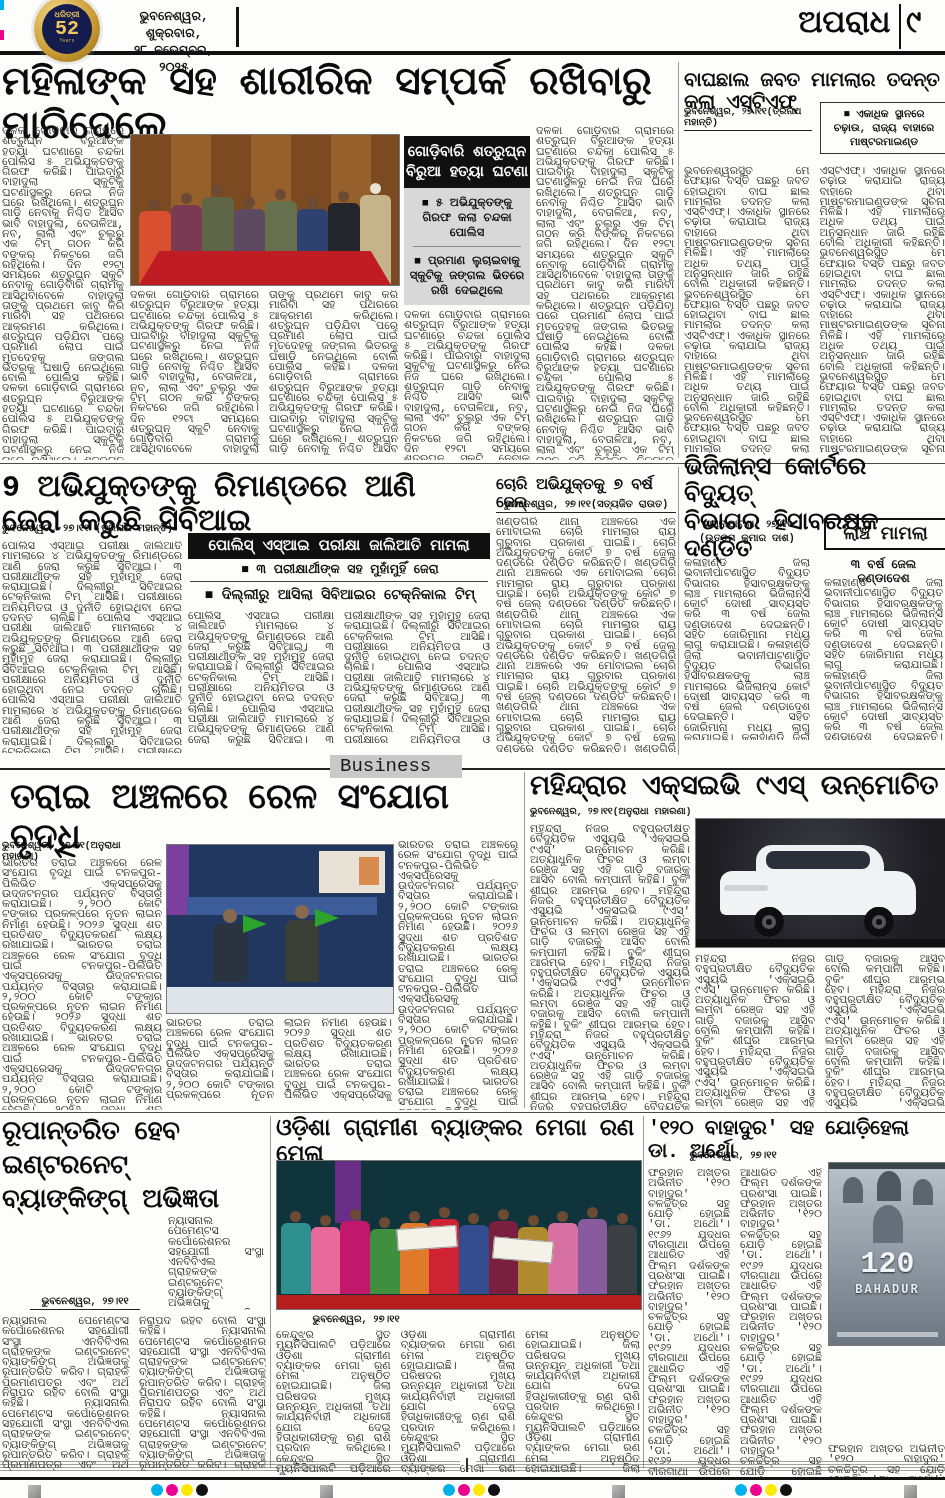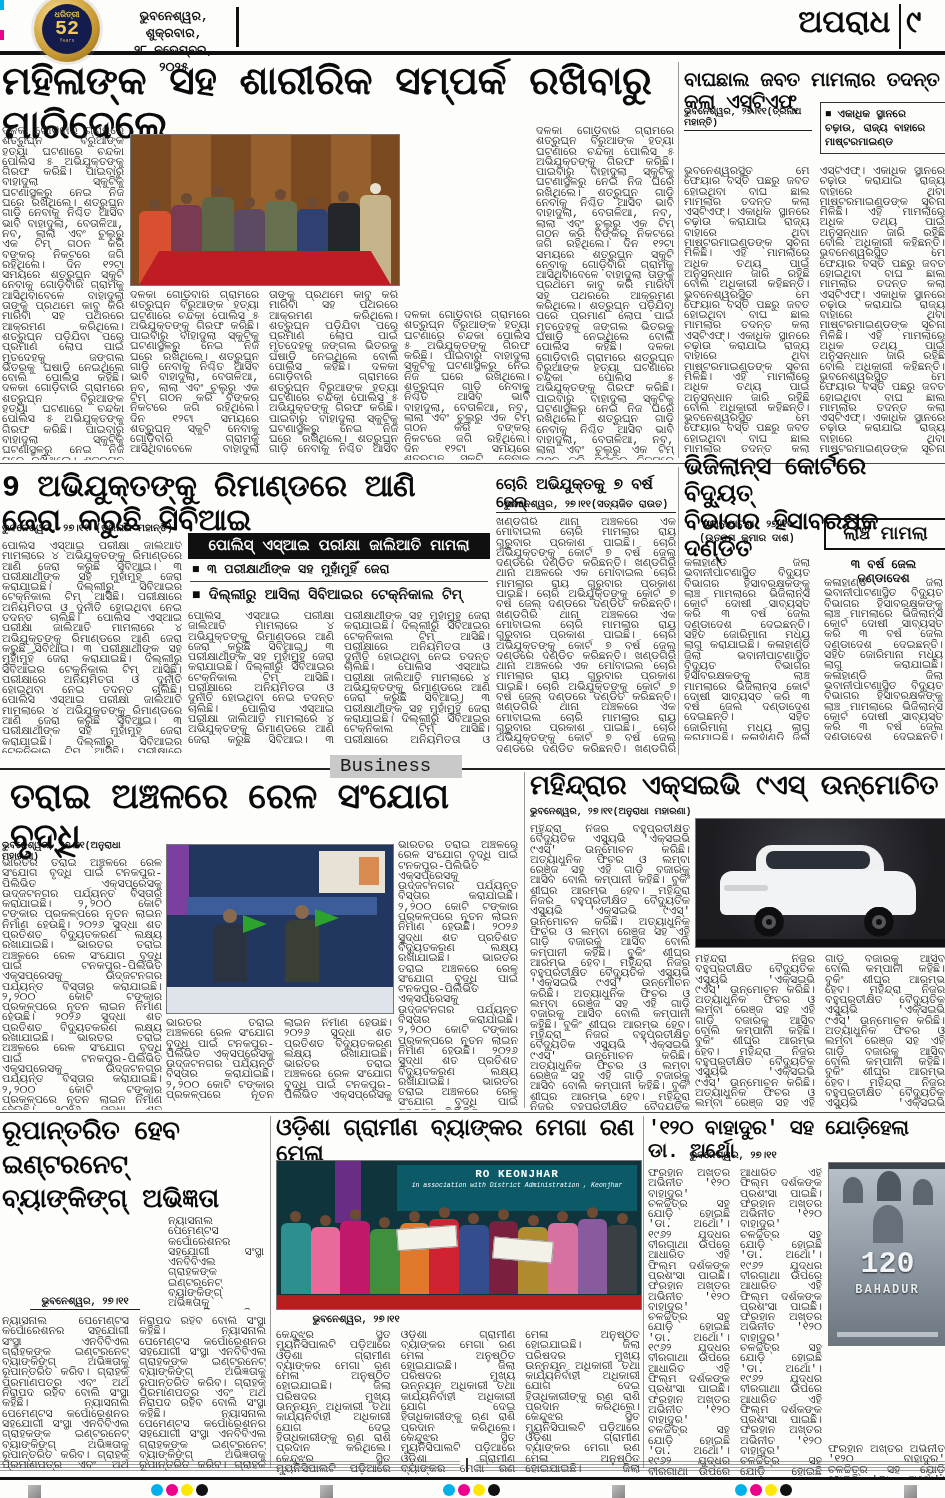--- a/index.html
+++ b/index.html
@@ -9,21 +9,21 @@
   .hl{font-weight:700;color:#0b0b0b;letter-spacing:-0.4px;line-height:1.14;}
   .body-txt{font-size:11px;line-height:10.3px;text-align:justify;color:#1d1d1d;overflow:hidden;word-break:break-word;}
   .cols2{column-count:2;column-gap:10px;}
   .cols3{column-count:3;column-gap:10px;}
   .byline{font-weight:700;font-size:10px;color:#101010;}
   .underl{border-bottom:1px solid #222;padding-bottom:2px;}
   .hr{background:#4a4a4a;height:1px;}
   .vr{background:#9a9a9a;width:1px;}
   .blackbox{background:#101010;color:#fff;font-weight:700;text-align:center;}
   .graybox{background:#d8d8d8;}
-  .bullet{font-weight:700;color:#0d0d0d;}
+  .bullet{font-weight:700;color:#0d0d0d;text-align:center;}
   
   .logo-ring{width:66px;height:66px;border-radius:50%;background:radial-gradient(circle at 35% 30%,#f3d98a,#c99a33 60%,#8a6516);
              display:flex;align-items:center;justify-content:center;box-shadow:0 0 0 3px #9c9c9c33;}
   .logo-inner{width:50px;height:50px;border-radius:50%;background:#141b4d;color:#e8c35a;text-align:center;line-height:1;}
   
   .photo{overflow:hidden;position:relative;border:1px solid #777;}
   .person{position:relative;border-radius:5px 5px 0 0;}
   .head{width:11px;height:11px;border-radius:50%;background:#6d4a33;margin:0 auto 1px auto;}
   .torso{height:calc(100% - 13px);border-radius:6px 6px 0 0;}
   .flag{width:0;height:0;border-left:24px solid #2ba32c;border-top:9px solid transparent;border-bottom:9px solid transparent;}
@@ -99,20 +99,31 @@
         <div class="person" style="flex:1;height:102px;">
             <div class="head" style="background:#e7e2d2;"></div>
             <div class="torso" style="background:#c5b489;"></div>
           </div>
       </div>
       <div style="position:absolute;left:8px;right:8px;bottom:0;height:34px;background:#c01c24;clip-path:polygon(8% 0,92% 0,100% 100%,0 100%);"></div>
     </div>
 
     <div class="abs body-txt cols2" style="left:130px;top:230px;width:268px;height:170px;">ଦଳକା ଗୋଡ଼ିବାରି ଗ୍ରାମରେ ଶତ୍ରୁଘ୍ନ ବିରୁଆଙ୍କ ହତ୍ୟା ଘଟଣାରେ ଚନ୍ଦକା ପୋଲିସ ୫ ଅଭିଯୁକ୍ତଙ୍କୁ ଗିରଫ କରିଛି। ପାଇବାରୁ ବାହାଦୁଲା ସ୍କୁଟିକୁ ଘଟଣାସ୍ଥଳରୁ ନେଇ ନିଜ ଘରେ ରଖିଥିଲେ। ଶତ୍ରୁଘ୍ନ ଗାଡ଼ି ନେବାକୁ ନିଶ୍ଚିତ ଆସିବ ଭାବି ବାହାଦୁଲା, ବେତାଳିଆ, ନବ, ଲାଲା ଏବଂ ଚୁଲୁରୁ ଏକ ଟିମ୍ ଗଠନ କରି ବଙ୍କର୍ ନିକଟରେ ଜଗି ରହିଥିଲେ। ଦିନ ୧୨ଟା ସମୟରେ ଶତ୍ରୁଘ୍ନ ସ୍କୁଟି ନେବାକୁ ଗୋଡ଼ିବାରି ଗ୍ରାମକୁ ଆସିଥିବାବେଳେ ବାହାଦୁଲା ତାଙ୍କୁ ପ୍ରଥମେ କାବୁ କରି ମାରିବା ସହ ପଥରରେ ଆକ୍ରମଣ କରିଥିଲେ। ଶତ୍ରୁଘ୍ନ ପଡ଼ିଯିବା ପରେ ପ୍ରମାଣ ଲୋପ ପାଇଁ ମୃତଦେହକୁ ଜଙ୍ଗଲ ଭିତରକୁ ଘଷାଡ଼ି ନେଇଥିଲେ ବୋଲି ପୋଲିସ କହିଛି। ଦଳକା ଗୋଡ଼ିବାରି ଗ୍ରାମରେ ଶତ୍ରୁଘ୍ନ ବିରୁଆଙ୍କ ହତ୍ୟା ଘଟଣାରେ ଚନ୍ଦକା ପୋଲିସ ୫ ଅଭିଯୁକ୍ତଙ୍କୁ ଗିରଫ କରିଛି। ପାଇବାରୁ ବାହାଦୁଲା ସ୍କୁଟିକୁ ଘଟଣାସ୍ଥଳରୁ ନେଇ ନିଜ ଘରେ ରଖିଥିଲେ। ଶତ୍ରୁଘ୍ନ ଗାଡ଼ି ନେବାକୁ ନିଶ୍ଚିତ ଆସିବ ଭାବି ବାହାଦୁଲା, ବେତାଳିଆ, ନବ, ଲାଲା ଏବଂ ଚୁଲୁରୁ ଏକ ଟିମ୍ ଗଠନ କରି ବଙ୍କର୍ ନିକଟରେ ଜଗି ରହିଥିଲେ। ଦିନ ୧୨ଟା ସମୟରେ ଶତ୍ରୁଘ୍ନ ସ୍କୁଟି ନେବାକୁ ଗୋଡ଼ିବାରି ଗ୍ରାମକୁ ଆସିଥିବାବେଳେ ବାହାଦୁଲା ତାଙ୍କୁ ପ୍ରଥମେ କାବୁ କରି ମାରିବା ସହ ପଥରରେ ଆକ୍ରମଣ କରିଥିଲେ। ଶତ୍ରୁଘ୍ନ ପଡ଼ିଯିବା ପରେ ପ୍ରମାଣ ଲୋପ ପାଇଁ ମୃତଦେହକୁ ଜଙ୍ଗଲ ଭିତରକୁ ଘଷାଡ଼ି ନେଇଥିଲେ ବୋଲି ପୋଲିସ କହିଛି। ଦଳକା ଗୋଡ଼ିବାରି ଗ୍ରାମରେ ଶତ୍ରୁଘ୍ନ ବିରୁଆଙ୍କ ହତ୍ୟା ଘଟଣାରେ ଚନ୍ଦକା ପୋଲିସ ୫ ଅଭିଯୁକ୍ତଙ୍କୁ ଗିରଫ କରିଛି। ପାଇବାରୁ ବାହାଦୁଲା ସ୍କୁଟିକୁ ଘଟଣାସ୍ଥଳରୁ ନେଇ ନିଜ ଘରେ ରଖିଥିଲେ। ଶତ୍ରୁଘ୍ନ ଗାଡ଼ି ନେବାକୁ ନିଶ୍ଚିତ ଆସିବ ଭାବି ବାହାଦୁଲା, ବେତାଳିଆ, ନବ, ଲାଲା ଏବଂ ଚୁଲୁରୁ ଏକ ଟିମ୍ ଗଠନ କରି ବଙ୍କର୍ ନିକଟରେ ଜଗି ରହିଥିଲେ। ଦିନ ୧୨ଟା ସମୟରେ ଶତ୍ରୁଘ୍ନ ସ୍କୁଟି ନେବାକୁ ଗୋଡ଼ିବାରି ଗ୍ରାମକୁ ଆସିଥିବାବେଳେ ବାହାଦୁଲା ତାଙ୍କୁ ପ୍ରଥମେ କାବୁ କରି ମାରିବା ସହ ପଥରରେ ଆକ୍ରମଣ କରିଥିଲେ। ଶତ୍ରୁଘ୍ନ ପଡ଼ିଯିବା ପରେ ପ୍ରମାଣ ଲୋପ ପାଇଁ ମୃତଦେହକୁ ଜଙ୍ଗଲ ଭିତରକୁ ଘଷାଡ଼ି ନେଇଥିଲେ ବୋଲି ପୋଲିସ କହିଛି।</div>
 
+    <div class="abs" style="left:404px;top:76px;width:126px;">
+      <div class="blackbox" style="font-size:14.5px;line-height:20px;padding:6px 2px;">
+        <div>ଗୋଡ଼ିବାରି ଶତ୍ରୁଘ୍ନ</div>
+        <div>ବିରୁଆ ହତ୍ୟା ଘଟଣା</div>
+      </div>
+      <div class="graybox" style="padding:7px 5px;">
+        <div class="bullet" style="font-size:11.5px;line-height:15px;text-align:center;">■ ୫ ଅଭିଯୁକ୍ତଙ୍କୁ ଗିରଫ କଲା ଚନ୍ଦକା ପୋଲିସ</div>
+        <div style="height:1px;background:#888;margin:6px 4px;"></div>
+        <div class="bullet" style="font-size:11.5px;line-height:15px;text-align:center;">■ ପ୍ରମାଣ ଲୁଚାଇବାକୁ ସ୍କୁଟିକୁ ଜଙ୍ଗଲ ଭିତରେ ରଖି ଦେଇଥିଲେ</div>
+      </div>
+    </div>
     <div class="abs body-txt" style="left:404px;top:250px;width:126px;height:150px;">ଦଳକା ଗୋଡ଼ିବାରି ଗ୍ରାମରେ ଶତ୍ରୁଘ୍ନ ବିରୁଆଙ୍କ ହତ୍ୟା ଘଟଣାରେ ଚନ୍ଦକା ପୋଲିସ ୫ ଅଭିଯୁକ୍ତଙ୍କୁ ଗିରଫ କରିଛି। ପାଇବାରୁ ବାହାଦୁଲା ସ୍କୁଟିକୁ ଘଟଣାସ୍ଥଳରୁ ନେଇ ନିଜ ଘରେ ରଖିଥିଲେ। ଶତ୍ରୁଘ୍ନ ଗାଡ଼ି ନେବାକୁ ନିଶ୍ଚିତ ଆସିବ ଭାବି ବାହାଦୁଲା, ବେତାଳିଆ, ନବ, ଲାଲା ଏବଂ ଚୁଲୁରୁ ଏକ ଟିମ୍ ଗଠନ କରି ବଙ୍କର୍ ନିକଟରେ ଜଗି ରହିଥିଲେ। ଦିନ ୧୨ଟା ସମୟରେ ଶତ୍ରୁଘ୍ନ ସ୍କୁଟି ନେବାକୁ ଗୋଡ଼ିବାରି ଗ୍ରାମକୁ ଆସିଥିବାବେଳେ ବାହାଦୁଲା ତାଙ୍କୁ ପ୍ରଥମେ କାବୁ କରି ମାରିବା ସହ ପଥରରେ ଆକ୍ରମଣ କରିଥିଲେ। ଶତ୍ରୁଘ୍ନ ପଡ଼ିଯିବା ପରେ ପ୍ରମାଣ ଲୋପ ପାଇଁ ମୃତଦେହକୁ ଜଙ୍ଗଲ ଭିତରକୁ ଘଷାଡ଼ି ନେଇଥିଲେ ବୋଲି ପୋଲିସ କହିଛି। ଦଳକା ଗୋଡ଼ିବାରି ଗ୍ରାମରେ ଶତ୍ରୁଘ୍ନ ବିରୁଆଙ୍କ ହତ୍ୟା ଘଟଣାରେ ଚନ୍ଦକା ପୋଲିସ ୫ ଅଭିଯୁକ୍ତଙ୍କୁ ଗିରଫ କରିଛି। ପାଇବାରୁ ବାହାଦୁଲା ସ୍କୁଟିକୁ ଘଟଣାସ୍ଥଳରୁ ନେଇ ନିଜ ଘରେ ରଖିଥିଲେ। ଶତ୍ରୁଘ୍ନ ଗାଡ଼ି ନେବାକୁ ନିଶ୍ଚିତ ଆସିବ ଭାବି ବାହାଦୁଲା, ବେତାଳିଆ, ନବ, ଲାଲା ଏବଂ ଚୁଲୁରୁ ଏକ ଟିମ୍ ଗଠନ କରି ବଙ୍କର୍ ନିକଟରେ ଜଗି ରହିଥିଲେ। ଦିନ ୧୨ଟା ସମୟରେ ଶତ୍ରୁଘ୍ନ ସ୍କୁଟି ନେବାକୁ ଗୋଡ଼ିବାରି ଗ୍ରାମକୁ ଆସିଥିବାବେଳେ ବାହାଦୁଲା ତାଙ୍କୁ ପ୍ରଥମେ କାବୁ କରି ମାରିବା ସହ ପଥରରେ ଆକ୍ରମଣ କରିଥିଲେ। ଶତ୍ରୁଘ୍ନ ପଡ଼ିଯିବା ପରେ ପ୍ରମାଣ ଲୋପ ପାଇଁ ମୃତଦେହକୁ ଜଙ୍ଗଲ ଭିତରକୁ ଘଷାଡ଼ି ନେଇଥିଲେ ବୋଲି ପୋଲିସ କହିଛି।</div>
 
     <div class="abs body-txt" style="left:536px;top:66px;width:138px;height:334px;">ଦଳକା ଗୋଡ଼ିବାରି ଗ୍ରାମରେ ଶତ୍ରୁଘ୍ନ ବିରୁଆଙ୍କ ହତ୍ୟା ଘଟଣାରେ ଚନ୍ଦକା ପୋଲିସ ୫ ଅଭିଯୁକ୍ତଙ୍କୁ ଗିରଫ କରିଛି। ପାଇବାରୁ ବାହାଦୁଲା ସ୍କୁଟିକୁ ଘଟଣାସ୍ଥଳରୁ ନେଇ ନିଜ ଘରେ ରଖିଥିଲେ। ଶତ୍ରୁଘ୍ନ ଗାଡ଼ି ନେବାକୁ ନିଶ୍ଚିତ ଆସିବ ଭାବି ବାହାଦୁଲା, ବେତାଳିଆ, ନବ, ଲାଲା ଏବଂ ଚୁଲୁରୁ ଏକ ଟିମ୍ ଗଠନ କରି ବଙ୍କର୍ ନିକଟରେ ଜଗି ରହିଥିଲେ। ଦିନ ୧୨ଟା ସମୟରେ ଶତ୍ରୁଘ୍ନ ସ୍କୁଟି ନେବାକୁ ଗୋଡ଼ିବାରି ଗ୍ରାମକୁ ଆସିଥିବାବେଳେ ବାହାଦୁଲା ତାଙ୍କୁ ପ୍ରଥମେ କାବୁ କରି ମାରିବା ସହ ପଥରରେ ଆକ୍ରମଣ କରିଥିଲେ। ଶତ୍ରୁଘ୍ନ ପଡ଼ିଯିବା ପରେ ପ୍ରମାଣ ଲୋପ ପାଇଁ ମୃତଦେହକୁ ଜଙ୍ଗଲ ଭିତରକୁ ଘଷାଡ଼ି ନେଇଥିଲେ ବୋଲି ପୋଲିସ କହିଛି। ଦଳକା ଗୋଡ଼ିବାରି ଗ୍ରାମରେ ଶତ୍ରୁଘ୍ନ ବିରୁଆଙ୍କ ହତ୍ୟା ଘଟଣାରେ ଚନ୍ଦକା ପୋଲିସ ୫ ଅଭିଯୁକ୍ତଙ୍କୁ ଗିରଫ କରିଛି। ପାଇବାରୁ ବାହାଦୁଲା ସ୍କୁଟିକୁ ଘଟଣାସ୍ଥଳରୁ ନେଇ ନିଜ ଘରେ ରଖିଥିଲେ। ଶତ୍ରୁଘ୍ନ ଗାଡ଼ି ନେବାକୁ ନିଶ୍ଚିତ ଆସିବ ଭାବି ବାହାଦୁଲା, ବେତାଳିଆ, ନବ, ଲାଲା ଏବଂ ଚୁଲୁରୁ ଏକ ଟିମ୍ ଗଠନ କରି ବଙ୍କର୍ ନିକଟରେ ଜଗି ରହିଥିଲେ। ଦିନ ୧୨ଟା ସମୟରେ ଶତ୍ରୁଘ୍ନ ସ୍କୁଟି ନେବାକୁ ଗୋଡ଼ିବାରି ଗ୍ରାମକୁ ଆସିଥିବାବେଳେ ବାହାଦୁଲା ତାଙ୍କୁ ପ୍ରଥମେ କାବୁ କରି ମାରିବା ସହ ପଥରରେ ଆକ୍ରମଣ କରିଥିଲେ। ଶତ୍ରୁଘ୍ନ ପଡ଼ିଯିବା ପରେ ପ୍ରମାଣ ଲୋପ ପାଇଁ ମୃତଦେହକୁ ଜଙ୍ଗଲ ଭିତରକୁ ଘଷାଡ଼ି ନେଇଥିଲେ ବୋଲି ପୋଲିସ କହିଛି। ଦଳକା ଗୋଡ଼ିବାରି ଗ୍ରାମରେ ଶତ୍ରୁଘ୍ନ ବିରୁଆଙ୍କ ହତ୍ୟା ଘଟଣାରେ ଚନ୍ଦକା ପୋଲିସ ୫ ଅଭିଯୁକ୍ତଙ୍କୁ ଗିରଫ କରିଛି। ପାଇବାରୁ ବାହାଦୁଲା ସ୍କୁଟିକୁ ଘଟଣାସ୍ଥଳରୁ ନେଇ ନିଜ ଘରେ ରଖିଥିଲେ। ଶତ୍ରୁଘ୍ନ ଗାଡ଼ି ନେବାକୁ ନିଶ୍ଚିତ ଆସିବ ଭାବି ବାହାଦୁଲା, ବେତାଳିଆ, ନବ, ଲାଲା ଏବଂ ଚୁଲୁରୁ ଏକ ଟିମ୍ ଗଠନ କରି ବଙ୍କର୍ ନିକଟରେ ଜଗି ରହିଥିଲେ। ଦିନ ୧୨ଟା ସମୟରେ ଶତ୍ରୁଘ୍ନ ସ୍କୁଟି ନେବାକୁ ଗୋଡ଼ିବାରି ଗ୍ରାମକୁ ଆସିଥିବାବେଳେ ବାହାଦୁଲା ତାଙ୍କୁ ପ୍ରଥମେ କାବୁ କରି ମାରିବା ସହ ପଥରରେ ଆକ୍ରମଣ କରିଥିଲେ। ଶତ୍ରୁଘ୍ନ ପଡ଼ିଯିବା ପରେ ପ୍ରମାଣ ଲୋପ ପାଇଁ ମୃତଦେହକୁ ଜଙ୍ଗଲ ଭିତରକୁ ଘଷାଡ଼ି ନେଇଥିଲେ ବୋଲି ପୋଲିସ କହିଛି।</div>
   </div>
 
   <div class="abs vr" style="left:678px;top:62px;height:396px;"></div>
 
   <div class="abs" style="left:684px;top:70px;width:261px;height:390px;">
     <div class="abs hl" style="left:0;top:0;width:261px;font-size:19.5px;">ବାଘଛାଲ ଜବତ ମାମଲାର ତଦନ୍ତ କଲା ଏସ୍‌ଟିଏଫ୍</div>
     <div class="abs byline underl" style="left:0;top:36px;width:128px;font-size:9.5px;">ଭୁବନେଶ୍ୱର, ୨୭।୧୧(ତ୍ରିନାଥ ମହାନ୍ତି)</div>
@@ -222,24 +233,20 @@
     <div class="abs body-txt cols2" style="left:2px;top:200px;width:264px;height:162px;">ନ୍ୟାସନାଲ ପେମେଣ୍ଟସ କର୍ପୋରେଶନର ସହଯୋଗୀ ସଂସ୍ଥା ଏନବିବିଏଲ ଗ୍ରାହକଙ୍କ ଇଣ୍ଟରନେଟ୍ ବ୍ୟାଙ୍କିଙ୍ଗ୍ ଅଭିଜ୍ଞତାକୁ ରୂପାନ୍ତରିତ କରିବ। ଗ୍ରାହକ ପ୍ରମାଣପତ୍ର ଏବଂ ଅର୍ଥ ନିରାପଦ ରହିବ ବୋଲି ସଂସ୍ଥା କହିଛି। ନ୍ୟାସନାଲ ପେମେଣ୍ଟସ କର୍ପୋରେଶନର ସହଯୋଗୀ ସଂସ୍ଥା ଏନବିବିଏଲ ଗ୍ରାହକଙ୍କ ଇଣ୍ଟରନେଟ୍ ବ୍ୟାଙ୍କିଙ୍ଗ୍ ଅଭିଜ୍ଞତାକୁ ରୂପାନ୍ତରିତ କରିବ। ଗ୍ରାହକ ପ୍ରମାଣପତ୍ର ଏବଂ ଅର୍ଥ ନିରାପଦ ରହିବ ବୋଲି ସଂସ୍ଥା କହିଛି। ନ୍ୟାସନାଲ ପେମେଣ୍ଟସ କର୍ପୋରେଶନର ସହଯୋଗୀ ସଂସ୍ଥା ଏନବିବିଏଲ ଗ୍ରାହକଙ୍କ ଇଣ୍ଟରନେଟ୍ ବ୍ୟାଙ୍କିଙ୍ଗ୍ ଅଭିଜ୍ଞତାକୁ ରୂପାନ୍ତରିତ କରିବ। ଗ୍ରାହକ ପ୍ରମାଣପତ୍ର ଏବଂ ଅର୍ଥ ନିରାପଦ ରହିବ ବୋଲି ସଂସ୍ଥା କହିଛି। ନ୍ୟାସନାଲ ପେମେଣ୍ଟସ କର୍ପୋରେଶନର ସହଯୋଗୀ ସଂସ୍ଥା ଏନବିବିଏଲ ଗ୍ରାହକଙ୍କ ଇଣ୍ଟରନେଟ୍ ବ୍ୟାଙ୍କିଙ୍ଗ୍ ଅଭିଜ୍ଞତାକୁ ରୂପାନ୍ତରିତ କରିବ। ଗ୍ରାହକ ପ୍ରମାଣପତ୍ର ଏବଂ ଅର୍ଥ ନିରାପଦ ରହିବ ବୋଲି ସଂସ୍ଥା କହିଛି। ନ୍ୟାସନାଲ ପେମେଣ୍ଟସ କର୍ପୋରେଶନର ସହଯୋଗୀ ସଂସ୍ଥା ଏନବିବିଏଲ ଗ୍ରାହକଙ୍କ ଇଣ୍ଟରନେଟ୍ ବ୍ୟାଙ୍କିଙ୍ଗ୍ ଅଭିଜ୍ଞତାକୁ ରୂପାନ୍ତରିତ କରିବ। ଗ୍ରାହକ ପ୍ରମାଣପତ୍ର ଏବଂ ଅର୍ଥ ନିରାପଦ ରହିବ ବୋଲି ସଂସ୍ଥା କହିଛି। ନ୍ୟାସନାଲ ପେମେଣ୍ଟସ କର୍ପୋରେଶନର ସହଯୋଗୀ ସଂସ୍ଥା ଏନବିବିଏଲ ଗ୍ରାହକଙ୍କ ଇଣ୍ଟରନେଟ୍ ବ୍ୟାଙ୍କିଙ୍ଗ୍ ଅଭିଜ୍ଞତାକୁ ରୂପାନ୍ତରିତ କରିବ। ଗ୍ରାହକ ପ୍ରମାଣପତ୍ର ଏବଂ ଅର୍ଥ ନିରାପଦ ରହିବ ବୋଲି ସଂସ୍ଥା କହିଛି।</div>
   </div>
 
   <div class="abs vr" style="left:270px;top:1116px;height:352px;"></div>
 
   <div class="abs" style="left:276px;top:1116px;width:364px;height:352px;">
     <div class="abs hl" style="left:0;top:0;width:364px;font-size:23px;">ଓଡ଼ିଶା ଗ୍ରାମୀଣ ବ୍ୟାଙ୍କର ମେଗା ରଣ ମେଳା</div>
 
     <div class="abs photo" style="left:0;top:44px;width:364px;height:148px;background:#10343c;">
       <div style="position:absolute;left:58px;top:0;width:26px;height:62px;background:#6a2d86;"></div>
-      <div style="position:absolute;left:120px;top:4px;right:4px;height:40px;background:#0c5968;color:#fff;padding:3px 6px;">
-        <div style="font-size:11px;font-weight:800;letter-spacing:1px;text-align:center;">RO KEONJHAR</div>
-        <div style="font-size:6.5px;font-style:italic;text-align:center;margin-top:2px;">in association with District Administration , Keonjhar</div>
-      </div>
       <div style="position:absolute;left:0;right:0;bottom:14px;height:90px;display:flex;align-items:flex-end;padding:0 4px;">
         <div class="person" style="flex:1;height:84px;">
             <div class="head"></div>
             <div class="torso" style="background:#2e8f8f;"></div>
           </div>
         <div class="person" style="flex:1;height:80px;">
             <div class="head"></div>
             <div class="torso" style="background:#e86a9b;"></div>
           </div>
         <div class="person" style="flex:1;height:86px;">

